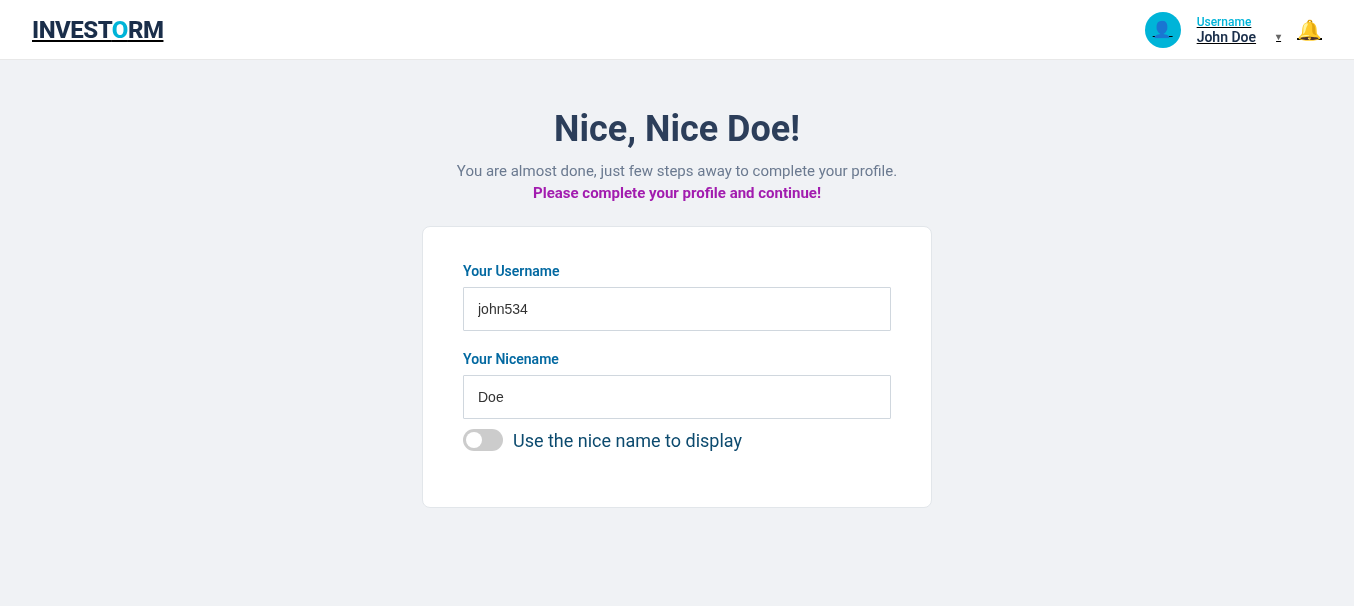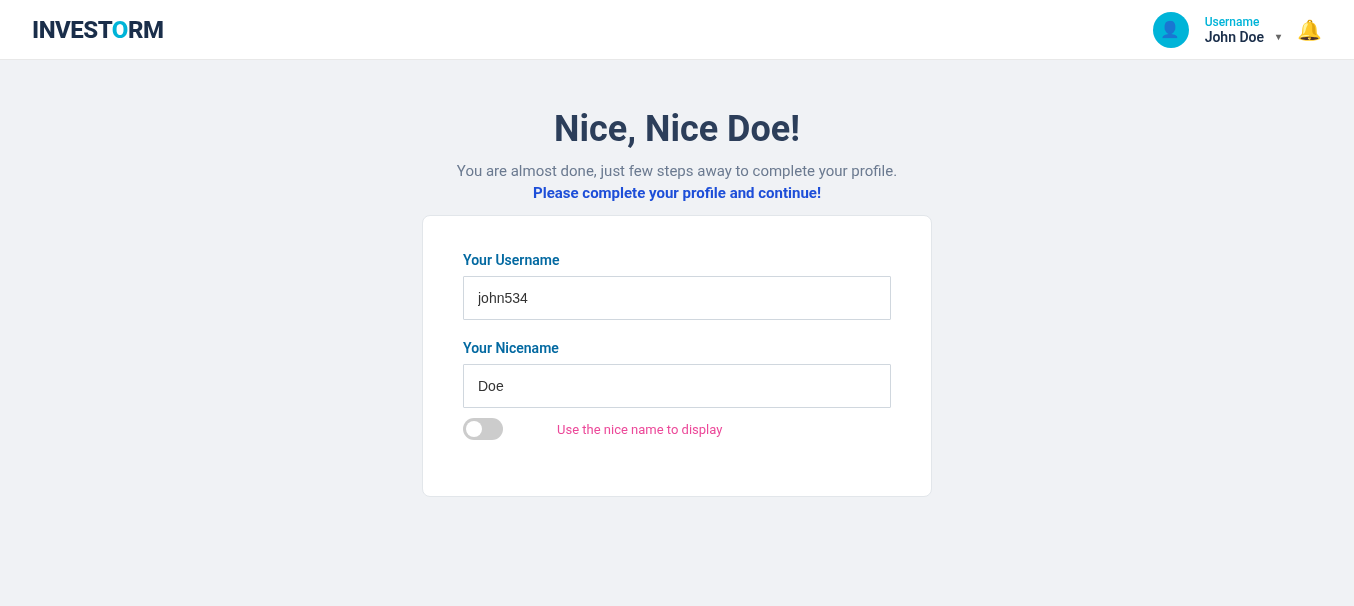--- a/index.html
+++ b/index.html
@@ -11,20 +11,21 @@
 
     
     .header {
       background: #ffffff;
       border-bottom: 1px solid #e8e8e8;
       height: 60px;
       display: flex;
       align-items: center;
       justify-content: space-between;
       padding: 8px 32px;
+      text-decoration: underline;
     }
 
     .logo {
       font-size: 24px;
       font-weight: 800;
       letter-spacing: -0.5px;
     }
     .logo-invest {
       color: #1a2e4a;
     }
@@ -64,21 +65,21 @@
       font-size: 12px;
       font-weight: 500;
     }
 
     .user-name-header {
       color: #1a2e4a;
       font-size: 14px;
       font-weight: 600;
       display: flex;
       align-items: center;
-      gap: 12px;
+      gap: 20px;
       cursor: pointer;
     }
 
     .chevron-icon {
       font-size: 10px;
       color: #666;
     }
 
     .bell-icon {
       font-size: 20px;
@@ -104,25 +105,25 @@
     }
 
     .subtitle {
       color: #6b7a90;
       font-size: 15px;
       text-align: right;
       margin-bottom: 4px;
     }
 
     .subtitle-bold {
-      color: #1d4ed8;
+      color: #a21caf;
       font-size: 15px;
       font-weight: 700;
       text-align: center;
-      margin-bottom: 13px;
+      margin-bottom: 24px;
     }
 
     
     .card {
       background: #ffffff;
       border: 1px solid #e2e6ea;
       border-radius: 8px;
       padding: 36px 40px;
       width: 100%;
       max-width: 510px;
@@ -202,23 +203,22 @@
 
     .toggle-switch input:checked + .toggle-slider {
       background: #00b4d8;
     }
 
     .toggle-switch input:checked + .toggle-slider::before {
       transform: translateX(18px);
     }
 
     .toggle-label {
-      font-size: 13px;
-      color: #ec4899;
-      margin-left: 44px;
+      font-size: 18px;
+      color: #0c4a6e;
     }
   </style>
 </head>
 <body>
 
 <header class="header">
   <div class="logo">
     <span class="logo-invest">INVEST</span><span class="logo-o">O</span><span class="logo-rm">RM</span>
   </div>
   <div class="header-right">

